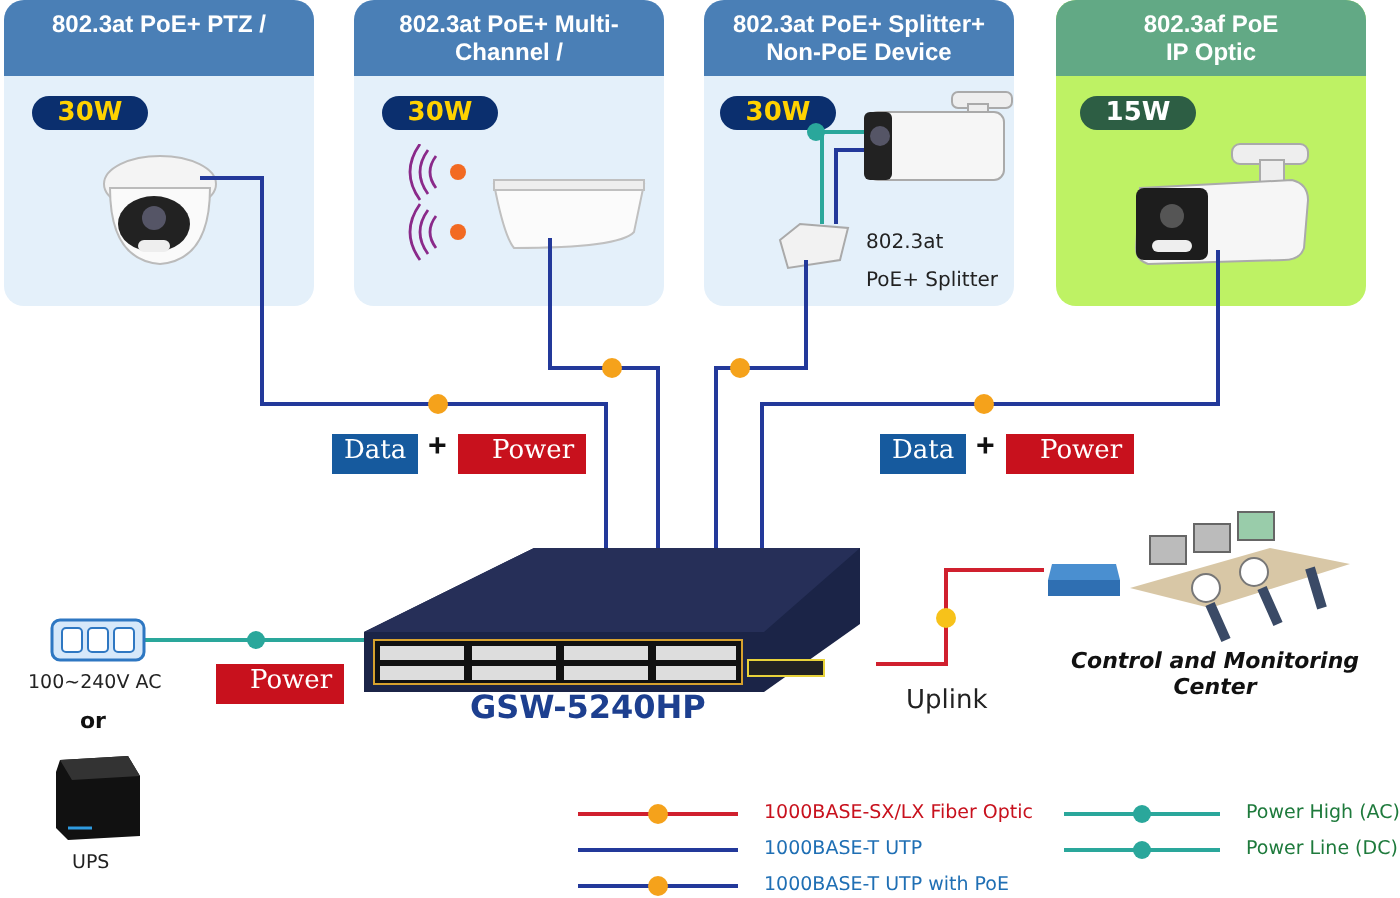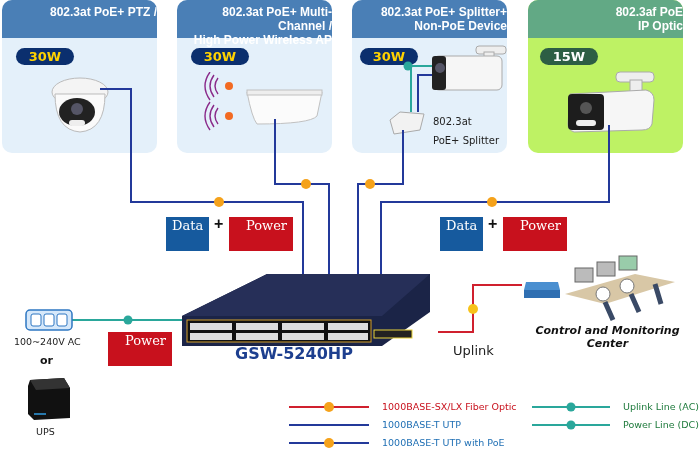--- a/index.html
+++ b/index.html
@@ -1,26 +1,26 @@
 <!DOCTYPE html>
 <html><head>
 <meta charset="utf-8">
 <style>
   html, body { margin:0; padding:0; background:#ffffff; }
   body { width:700px; height:449px; position:relative; overflow:hidden; font-family:"Liberation Sans", sans-serif; }
   .panel { position:absolute; top:0; height:153px; border-radius:10px; overflow:hidden; }
-  .panel .head { height:38px; color:#fff; font-weight:bold; font-size:12px; line-height:14px; text-align:right; padding-top:5px; box-sizing:border-box; }
+  .panel .head { height:38px; color:#fff; font-weight:bold; font-size:12px; line-height:14px; text-align:center; padding-top:5px; box-sizing:border-box; }
   .panel.blue { background:#e4f0fa; }
   .panel.blue .head { background:#4a7fb6; }
   .panel.green { background:#bef264; }
   .panel.green .head { background:#62a985; }
   .badge { position:absolute; top:48px; left:14px; width:58px; height:17px; border-radius:9px; font-weight:bold; font-size:13px; line-height:17px; text-align:center; font-family:"DejaVu Sans", sans-serif; }
   .badge.blue { background:#0b2f6e; color:#ffd200; }
   .badge.green { background:#2d5e44; color:#ffffff; }
-  .pill { position:absolute; font-family:"DejaVu Serif", serif; font-size:13px; color:#fff; height:34px; line-height:18px; padding:0 6px; }
+  .pill { position:absolute; font-family:"DejaVu Serif", serif; font-size:13px; color:#fff; height:20px; line-height:18px; padding:0 6px; }
   .pill.data { background:#165a9e; }
   .pill.power { background:#c8111d;padding-left:17px; }
   .plus { position:absolute; font-weight:bold; font-size:16px; color:#111; }
   .txt { position:absolute; }
   svg.lines { position:absolute; left:0; top:0; }
   .legend-text { position:absolute; font-family:"DejaVu Sans", sans-serif; font-size:9.5px; font-weight:normal; }
 </style>
 </head>
 <body>
 
@@ -34,21 +34,20 @@
     <path d="M8 22 Q8 58 33 60 Q58 58 58 22 Z" fill="#fafafa" stroke="#bbb"></path>
     <ellipse cx="30" cy="40" rx="18" ry="14" fill="#222"></ellipse>
     <circle cx="30" cy="37" r="6" fill="#556"></circle>
     <rect x="22" y="48" width="16" height="6" rx="3" fill="#eee"></rect>
   </svg>
 </div>
 
 <div class="panel blue" style="left:177px;width:155px;">
   <div class="head">
       <div>802.3at PoE+ Multi-Channel /</div>
-      <div>High Power Wireless AP</div>
     </div>
   <div class="badge blue">30W</div>
   <svg width="140" height="60" style="position:absolute;left:15px;top:72px;">
     <g fill="none" stroke="#8a2a8a" stroke-width="1.4">
       <path d="M26 6 Q20 14 26 22"></path>
         <path d="M22 3 Q14 14 22 25"></path>
         <path d="M18 0 Q8 14 18 28"></path>
       <path d="M26 36 Q20 44 26 52"></path>
         <path d="M22 33 Q14 44 22 55"></path>
         <path d="M18 30 Q8 44 18 58"></path>
@@ -197,14 +196,14 @@
     <circle cx="329" cy="443" r="5" fill="#f5a21b"></circle>
     <line x1="532" y1="407" x2="610" y2="407" stroke="#2aa79b"></line>
     <circle cx="571" cy="407" r="4.5" fill="#2aa79b"></circle>
     <line x1="532" y1="425" x2="610" y2="425" stroke="#2aa79b"></line>
     <circle cx="571" cy="425" r="4.5" fill="#2aa79b"></circle>
   </g>
 </svg>
 <div class="legend-text" style="left:382px;top:401px;color:#c8111d;">1000BASE-SX/LX Fiber Optic</div>
 <div class="legend-text" style="left:382px;top:419px;color:#1f6fb4;">1000BASE-T UTP</div>
 <div class="legend-text" style="left:382px;top:437px;color:#1f6fb4;">1000BASE-T UTP with PoE</div>
-<div class="legend-text" style="left:623px;top:401px;color:#1e7a3c;">Uplink Line (AC)</div>
+<div class="legend-text" style="left:623px;top:401px;color:#1e7a3c;">Power High (AC)</div>
 <div class="legend-text" style="left:623px;top:419px;color:#1e7a3c;">Power Line (DC)</div>
 
 </body></html>

